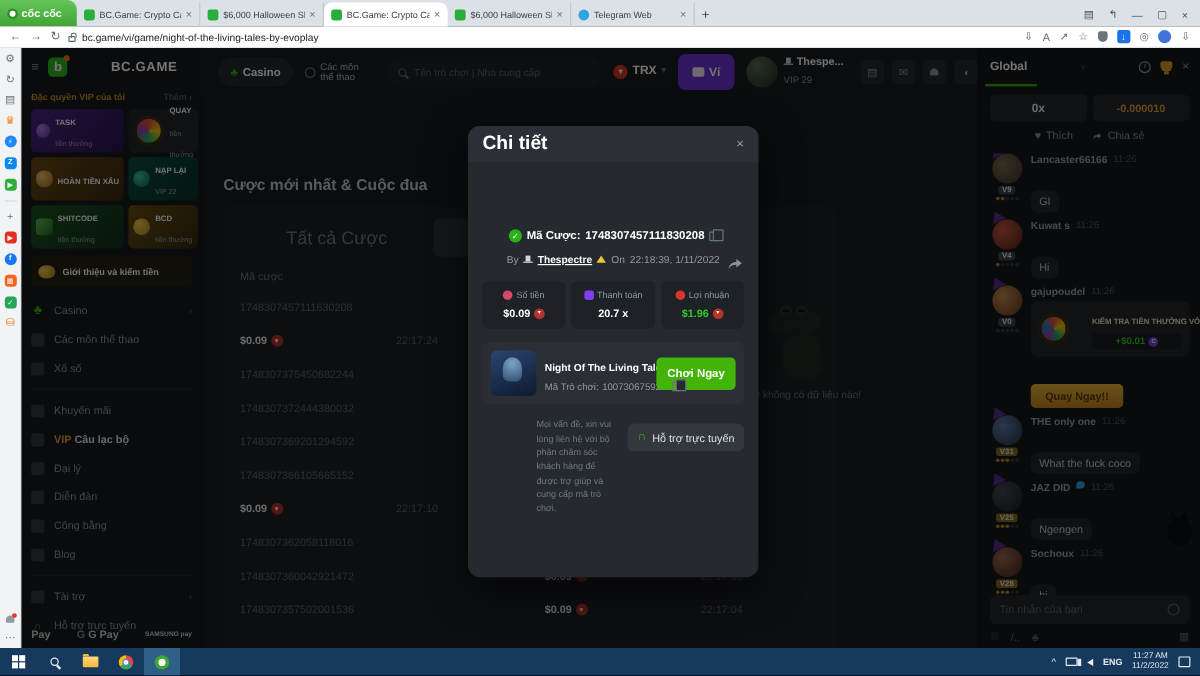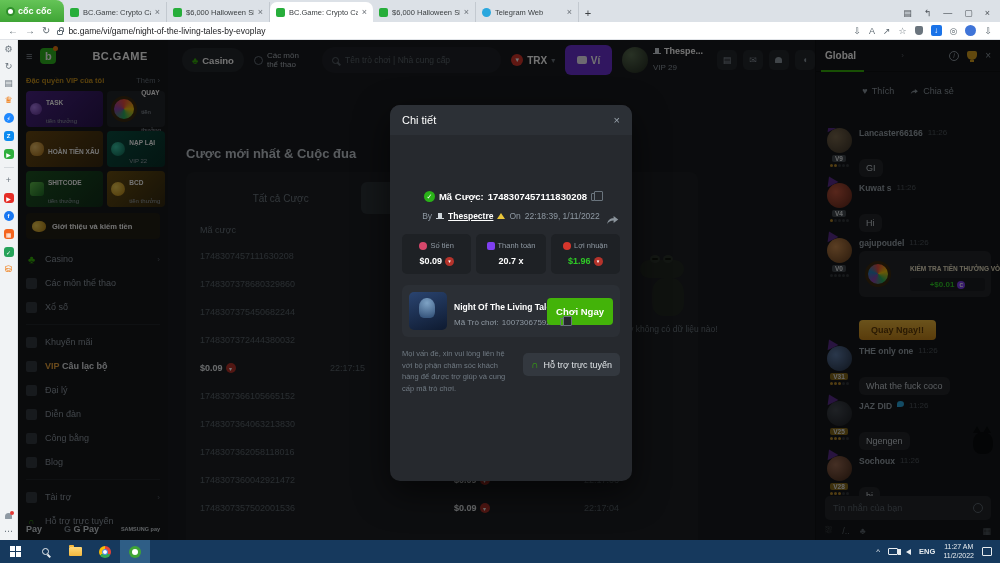--- a/index.html
+++ b/index.html
@@ -104,21 +104,21 @@
   .clv { color:#36b009; }
   .hsports { width:62px; color:#aeb6bd; font-size:8px; line-height:1.15; display:flex; align-items:center; gap:4px; }
   .globe { width:9px; height:9px; border-radius:50%; border:1px solid #6a747d; flex-shrink:0; }
   .search { width:190px; height:26px; background:#202328; border-radius:14px; display:flex; align-items:center;
     gap:6px; padding:0 10px; }
   .mag { width:7px; height:7px; border:1.5px solid #5c656d; border-radius:50%; position:relative; flex-shrink:0; }
   .mag::after { content:""; position:absolute; width:4px; height:1.5px; background:#5c656d; right:-3px; bottom:-2px; transform:rotate(45deg); }
   .search input { background:none; border:none; outline:none; color:#aab3bb; font-size:8.5px; width:100%;
     font-family:inherit; }
   .search input::placeholder { color:#5c656d; }
-  .cur { display:flex; align-items:center; gap:4px; color:#fff; font-weight:bold; font-size:10px; }
+  .cur { display:flex; gap:4px; color:#fff; font-weight:bold; font-size:10px; }
   .coin { width:12px; height:12px; border-radius:50%; background:#d6362c; color:#fff; font-size:7px;
     display:flex; align-items:center; justify-content:center; flex-shrink:0; }
   .ddown { color:#6a747d; font-size:8px; }
   .wallet { width:50px; height:30px; background:#6d31d4; border-radius:6px; display:flex; align-items:center;
     justify-content:center; gap:4px; color:#fff; font-size:10px; font-weight:bold; }
   .wic { width:10px; height:8px; background:#fff; border-radius:2px; opacity:.9; }
   .prof { display:flex; align-items:center; gap:5px; }
   .pavatar { width:26px; height:26px; border-radius:50%; background:radial-gradient(circle at 35% 30%,#5a6e52,#20281e); }
   .pname { color:#fff; font-size:9px; font-weight:bold; display:flex; align-items:center; gap:3px; }
   .pvip { color:#8f99a3; font-size:8px; }
@@ -129,21 +129,21 @@
   .hic { width:20px; height:20px; border-radius:5px; background:#24282d; display:flex; align-items:center;
     justify-content:center; color:#8f99a3; font-size:9px; }
   .bellg { width:7px; height:6px; background:#8f99a3; border-radius:4px 4px 1px 1px; }
 
   
   .main { position:absolute; left:150px; top:40px; width:647px; height:460px; background:#191b1f; }
   .m-title { position:absolute; left:18px; top:66px; color:#c3cad0; font-size:13px; font-weight:bold; }
   .card { position:absolute; left:18px; top:92px; width:512px; height:392px; background:#1d2024; border-radius:8px;
     padding:10px 14px; }
   .tabs { display:flex; height:32px; border-radius:6px; overflow:hidden; }
-  .tabbtn { flex:1; display:flex; align-items:center; justify-content:center; color:#717b84; font-size:10px; }
+  .tabbtn { flex:1; display:flex; align-items:center; justify-content:center; color:#717b84; font-size:15px; }
   .tabbtn.active { background:#2e3339; color:#fff; font-weight:bold; border-radius:6px; }
   .thead { display:flex; height:24px; align-items:center; color:#6a747d; font-size:9px; margin-top:4px; }
   .trow { display:flex; height:28px; align-items:center; font-size:9px; color:#5d666e; }
   .c-id { flex:1.4; white-space:nowrap; overflow:hidden; }
   .c-bet { width:130px; display:flex; align-items:center; gap:3px; }
   .c-time { width:100px; text-align:left; }
   .betv { color:#e8ecef; font-weight:bold; }
   .mcoin { width:10px; height:10px; border-radius:50%; background:#b5332b; color:#fff; font-size:6px;
     display:flex; align-items:center; justify-content:center; }
   .empty { position:absolute; left:440px; top:178px; width:120px; text-align:center; }
@@ -222,21 +222,21 @@
   .smiley { width:10px; height:10px; border:1px solid #5c656d; border-radius:50%; flex-shrink:0; }
   .chat-tools { position:absolute; left:9px; right:9px; bottom:4px; display:flex; align-items:center; gap:10px;
     color:#5c656d; font-size:9px; }
   .ct-r { margin-left:auto; }
 
   
   .modal { position:absolute; left:372px; top:65px; width:242px; height:376px; background:#26292e;
     border-radius:10px; z-index:50; box-shadow:0 12px 34px rgba(0,0,0,.6); overflow:hidden; }
   .mo-head { height:30px; background:#2c3036; display:flex; align-items:center; justify-content:space-between;
     padding:0 12px; }
-  .mo-title { color:#fff; font-size:11px; font-weight:normal; }
+  .mo-title { color:#fff; font-size:16px; font-weight:bold; }
   .mo-x { color:#9aa4ad; font-size:11px; }
   .mo-body { position:relative; padding:0 12px; }
   .share { position:absolute; right:12px; top:22px; }
   .betid { margin-top:56px; display:flex; align-items:center; justify-content:center; gap:4px;
     color:#fff; font-size:9.5px; font-weight:bold; white-space:nowrap; }
   .check { width:11px; height:11px; border-radius:50%; background:#2ab218; color:#fff; font-size:7px;
     display:flex; align-items:center; justify-content:center; flex-shrink:0; }
   .copy { width:7px; height:8px; border:1px solid #6a747d; border-radius:1px; position:relative; flex-shrink:0; }
   .copy::after { content:""; position:absolute; left:2px; top:-3px; width:7px; height:8px;
     border:1px solid #6a747d; border-radius:1px; background:#26292e; }
@@ -258,21 +258,21 @@
   .gamecard { margin-top:11px; background:#2b2f35; border-radius:6px; padding:7px; display:flex; gap:7px; align-items:center; }
   .thumb { width:38px; height:38px; border-radius:5px; background:linear-gradient(160deg,#2a4470,#0e1a30);
     position:relative; flex-shrink:0; }
   .thumb::after { content:""; position:absolute; left:10px; top:6px; width:16px; height:20px;
     background:radial-gradient(circle at 50% 25%,#8fb6d8,#31517a); border-radius:45% 45% 30% 30%; opacity:.85; }
   .gc-mid { flex:1; min-width:0; }
   .gc-title { color:#fff; font-size:8.5px; font-weight:bold; white-space:nowrap; }
   .gc-id { margin-top:4px; display:flex; align-items:center; gap:3px; color:#8f99a3; font-size:8px; white-space:nowrap; }
   .play { background:#43b309; color:#fff; border:none; border-radius:4px; font-size:9.5px; font-weight:bold;
     padding:8px 9px; flex-shrink:0; font-family:inherit; }
-  .noterow { margin-top:11px; display:flex; gap:8px; align-items:flex-start; }
+  .noterow { margin-top:11px; display:flex; gap:8px; align-items:flex-start;margin-left:45px; }
   .note { flex:1; color:#707a83; font-size:7.5px; line-height:1.55; }
   .support { margin-top:5px; background:#33383f; border-radius:5px; padding:6px 8px; display:flex;
     align-items:center; gap:5px; color:#dfe3e6; font-size:9px; white-space:nowrap; flex-shrink:0; }
   .hphone { color:#36b009; font-weight:bold; font-size:10px; }
 
   
   .taskbar { height:23px; background:#16395d; display:flex; align-items:center; flex-shrink:0; }
   .tbtile { width:30px; height:23px; display:flex; align-items:center; justify-content:center; }
   .tbtile.act { background:#2f5e86; }
   .winlogo { display:grid; grid-template-columns:5px 5px; grid-template-rows:5px 5px; gap:1px; }
@@ -546,21 +546,20 @@
           </div>
           <div class="trow">
             <span class="c-id">1748307457111630208</span>
             <span class="c-bet">
                 <span class="betv">$0.09</span>
                 <span class="mcoin">▾</span>
               </span>
             <span class="c-time">22:18:39</span>
           </div>
           <div class="trow">
-            <span class="c-id">1748307378680329860</span>
             <span class="c-bet">
                 <span class="betv">$0.09</span>
                 <span class="mcoin">▾</span>
               </span>
             <span class="c-time">22:17:24</span>
           </div>
           <div class="trow">
             <span class="c-id">1748307375450682244</span>
             <span class="c-bet">
                 <span class="betv">$0.09</span>
@@ -570,36 +569,36 @@
           </div>
           <div class="trow">
             <span class="c-id">1748307372444380032</span>
             <span class="c-bet">
                 <span class="betv">$0.09</span>
                 <span class="mcoin">▾</span>
               </span>
             <span class="c-time">22:17:18</span>
           </div>
           <div class="trow">
+            <span class="c-id">1748307369201294592</span>
             <span class="c-bet">
                 <span class="betv">$0.09</span>
                 <span class="mcoin">▾</span>
               </span>
             <span class="c-time">22:17:15</span>
           </div>
           <div class="trow">
             <span class="c-id">1748307366105665152</span>
             <span class="c-bet">
                 <span class="betv">$0.09</span>
                 <span class="mcoin">▾</span>
               </span>
             <span class="c-time">22:17:12</span>
           </div>
           <div class="trow">
-            <span class="c-id">1748307364063213830</span>
             <span class="c-bet">
                 <span class="betv">$0.09</span>
                 <span class="mcoin">▾</span>
               </span>
             <span class="c-time">22:17:10</span>
           </div>
           <div class="trow">
             <span class="c-id">1748307362058118016</span>
             <span class="c-bet">
                 <span class="betv">$0.09</span>
@@ -640,20 +639,24 @@
         <div class="chat-top">
           <span class="ctab">Global</span>
           <span class="chev">›</span>
           <span class="ctop-r">
             <span class="info">i</span>
             <span class="trophy"></span>
             <span class="cx">×</span>
           </span>
         </div>
         <div class="pinned">
+          <div class="pboxes">
+            <span class="pbox pmult">0x</span>
+            <span class="pbox pamt">-0.000010</span>
+          </div>
           <div class="pacts">
             <span class="pact">
               <span class="heart">♥</span>
               <span>Thích</span>
               </span>
             <span class="pact">
               <svg width="9" height="9" viewBox="0 0 24 24">
                   <path d="M13 5l8 6-8 6v-4c-5 0-9 2-11 6 1-7 5-10 11-10z" fill="#8f99a3"></path>
                 </svg>
               <span>Chia sẻ</span>

